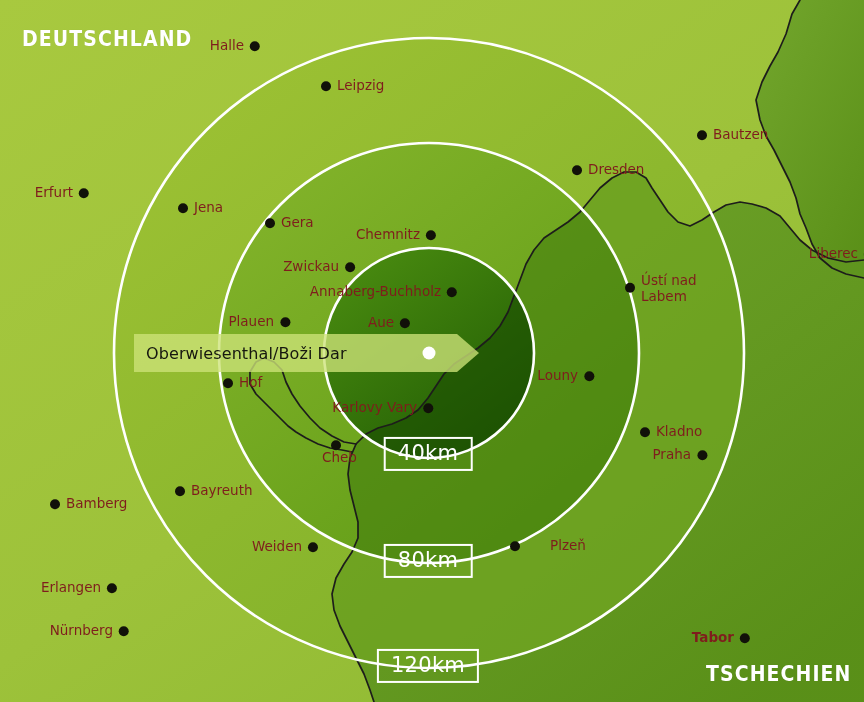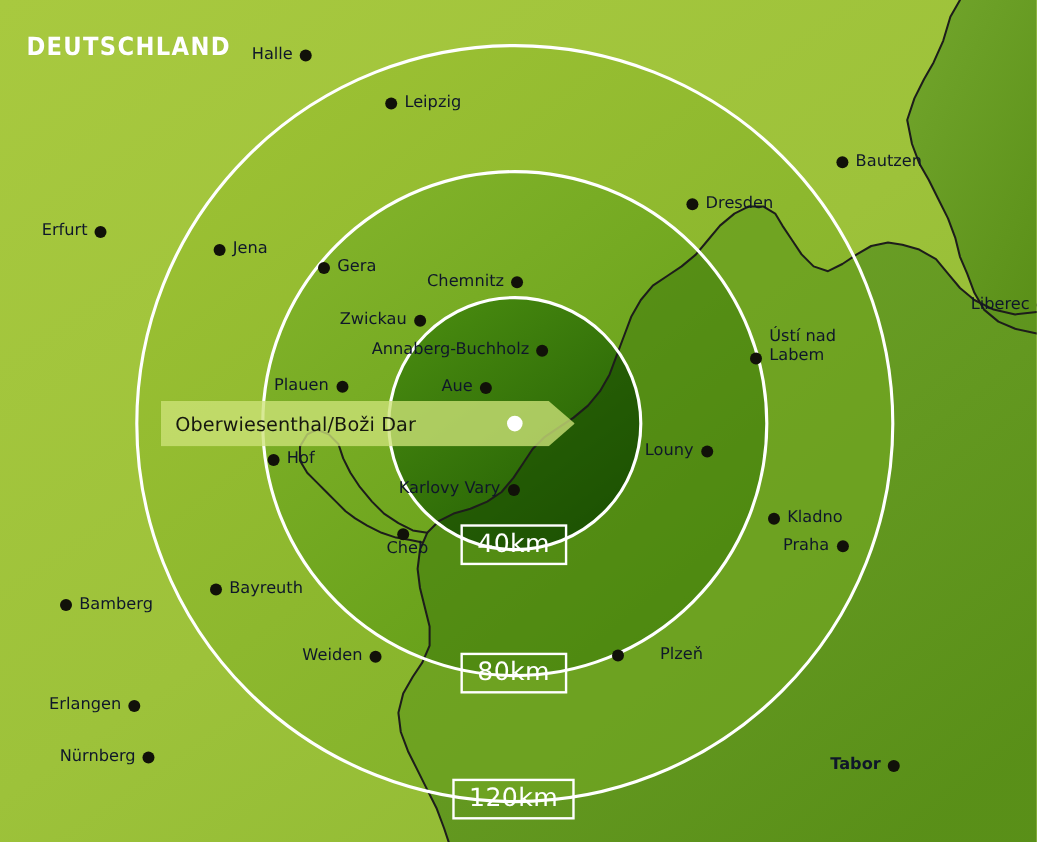--- a/index.html
+++ b/index.html
@@ -55,21 +55,21 @@
     color: #1d1d1b;
     line-height: 1.15;
   }
   .city .dot {
     width: 10px;
     height: 10px;
     border-radius: 50%;
     background: #111109;
     flex: 0 0 auto;
   }
-  .city .cname { color: #0f172a; }
+  .city .cname { color: #7f1d1d; }
   .city.right .cname { margin-left: 6px; }
   .city.left  .cname { margin-right: 6px; }
   .city.right { transform: translate(0, -50%); }
   .city.left  { transform: translate(-100%, -50%); flex-direction: row; }
   .city.two-line .cname {
     white-space: pre-line;
     line-height: 1.2;
   }
 
   
@@ -249,20 +249,21 @@
     <g fill="none" stroke="#ffffff" stroke-width="2.6">
       <circle cx="429" cy="353" r="105"></circle>
       <circle cx="429" cy="353" r="210"></circle>
       <circle cx="429" cy="353" r="315"></circle>
     </g>
   </svg>
 
   <div class="overlay">
 
     <div class="country-label" style="left:22px; top:27px;">DEUTSCHLAND</div>
+    <div class="country-label" style="left:706px; top:662px;">TSCHECHIEN</div>
 
     <div id="cities">
         <div class="city left" style="left: 260px; top: 46px;">
           <span class="cname">Halle</span>
           <span class="dot"></span>
         </div>
         <div class="city right" style="left: 321px; top: 86px;">
           <span class="dot"></span>
           <span class="cname">Leipzig</span>
         </div>
@@ -295,21 +296,21 @@
           <span class="dot"></span>
         </div>
         <div class="city left" style="left: 355px; top: 267px;">
           <span class="cname">Zwickau</span>
           <span class="dot"></span>
         </div>
         <div class="city left" style="left: 457px; top: 292px;">
           <span class="cname">Annaberg-Buchholz</span>
           <span class="dot"></span>
         </div>
-        <div class="city right two-line" style="left: 625px; top: 288px; align-items: flex-end;">
+        <div class="city right two-line" style="left: 625px; top: 288px;">
           <span class="dot"></span>
           <span class="cname">Ústí nad
 Labem</span>
         </div>
         <div class="city left" style="left: 290px; top: 322px;">
           <span class="cname">Plauen</span>
           <span class="dot"></span>
         </div>
         <div class="city left" style="left: 410px; top: 323px;">
           <span class="cname">Aue</span>

